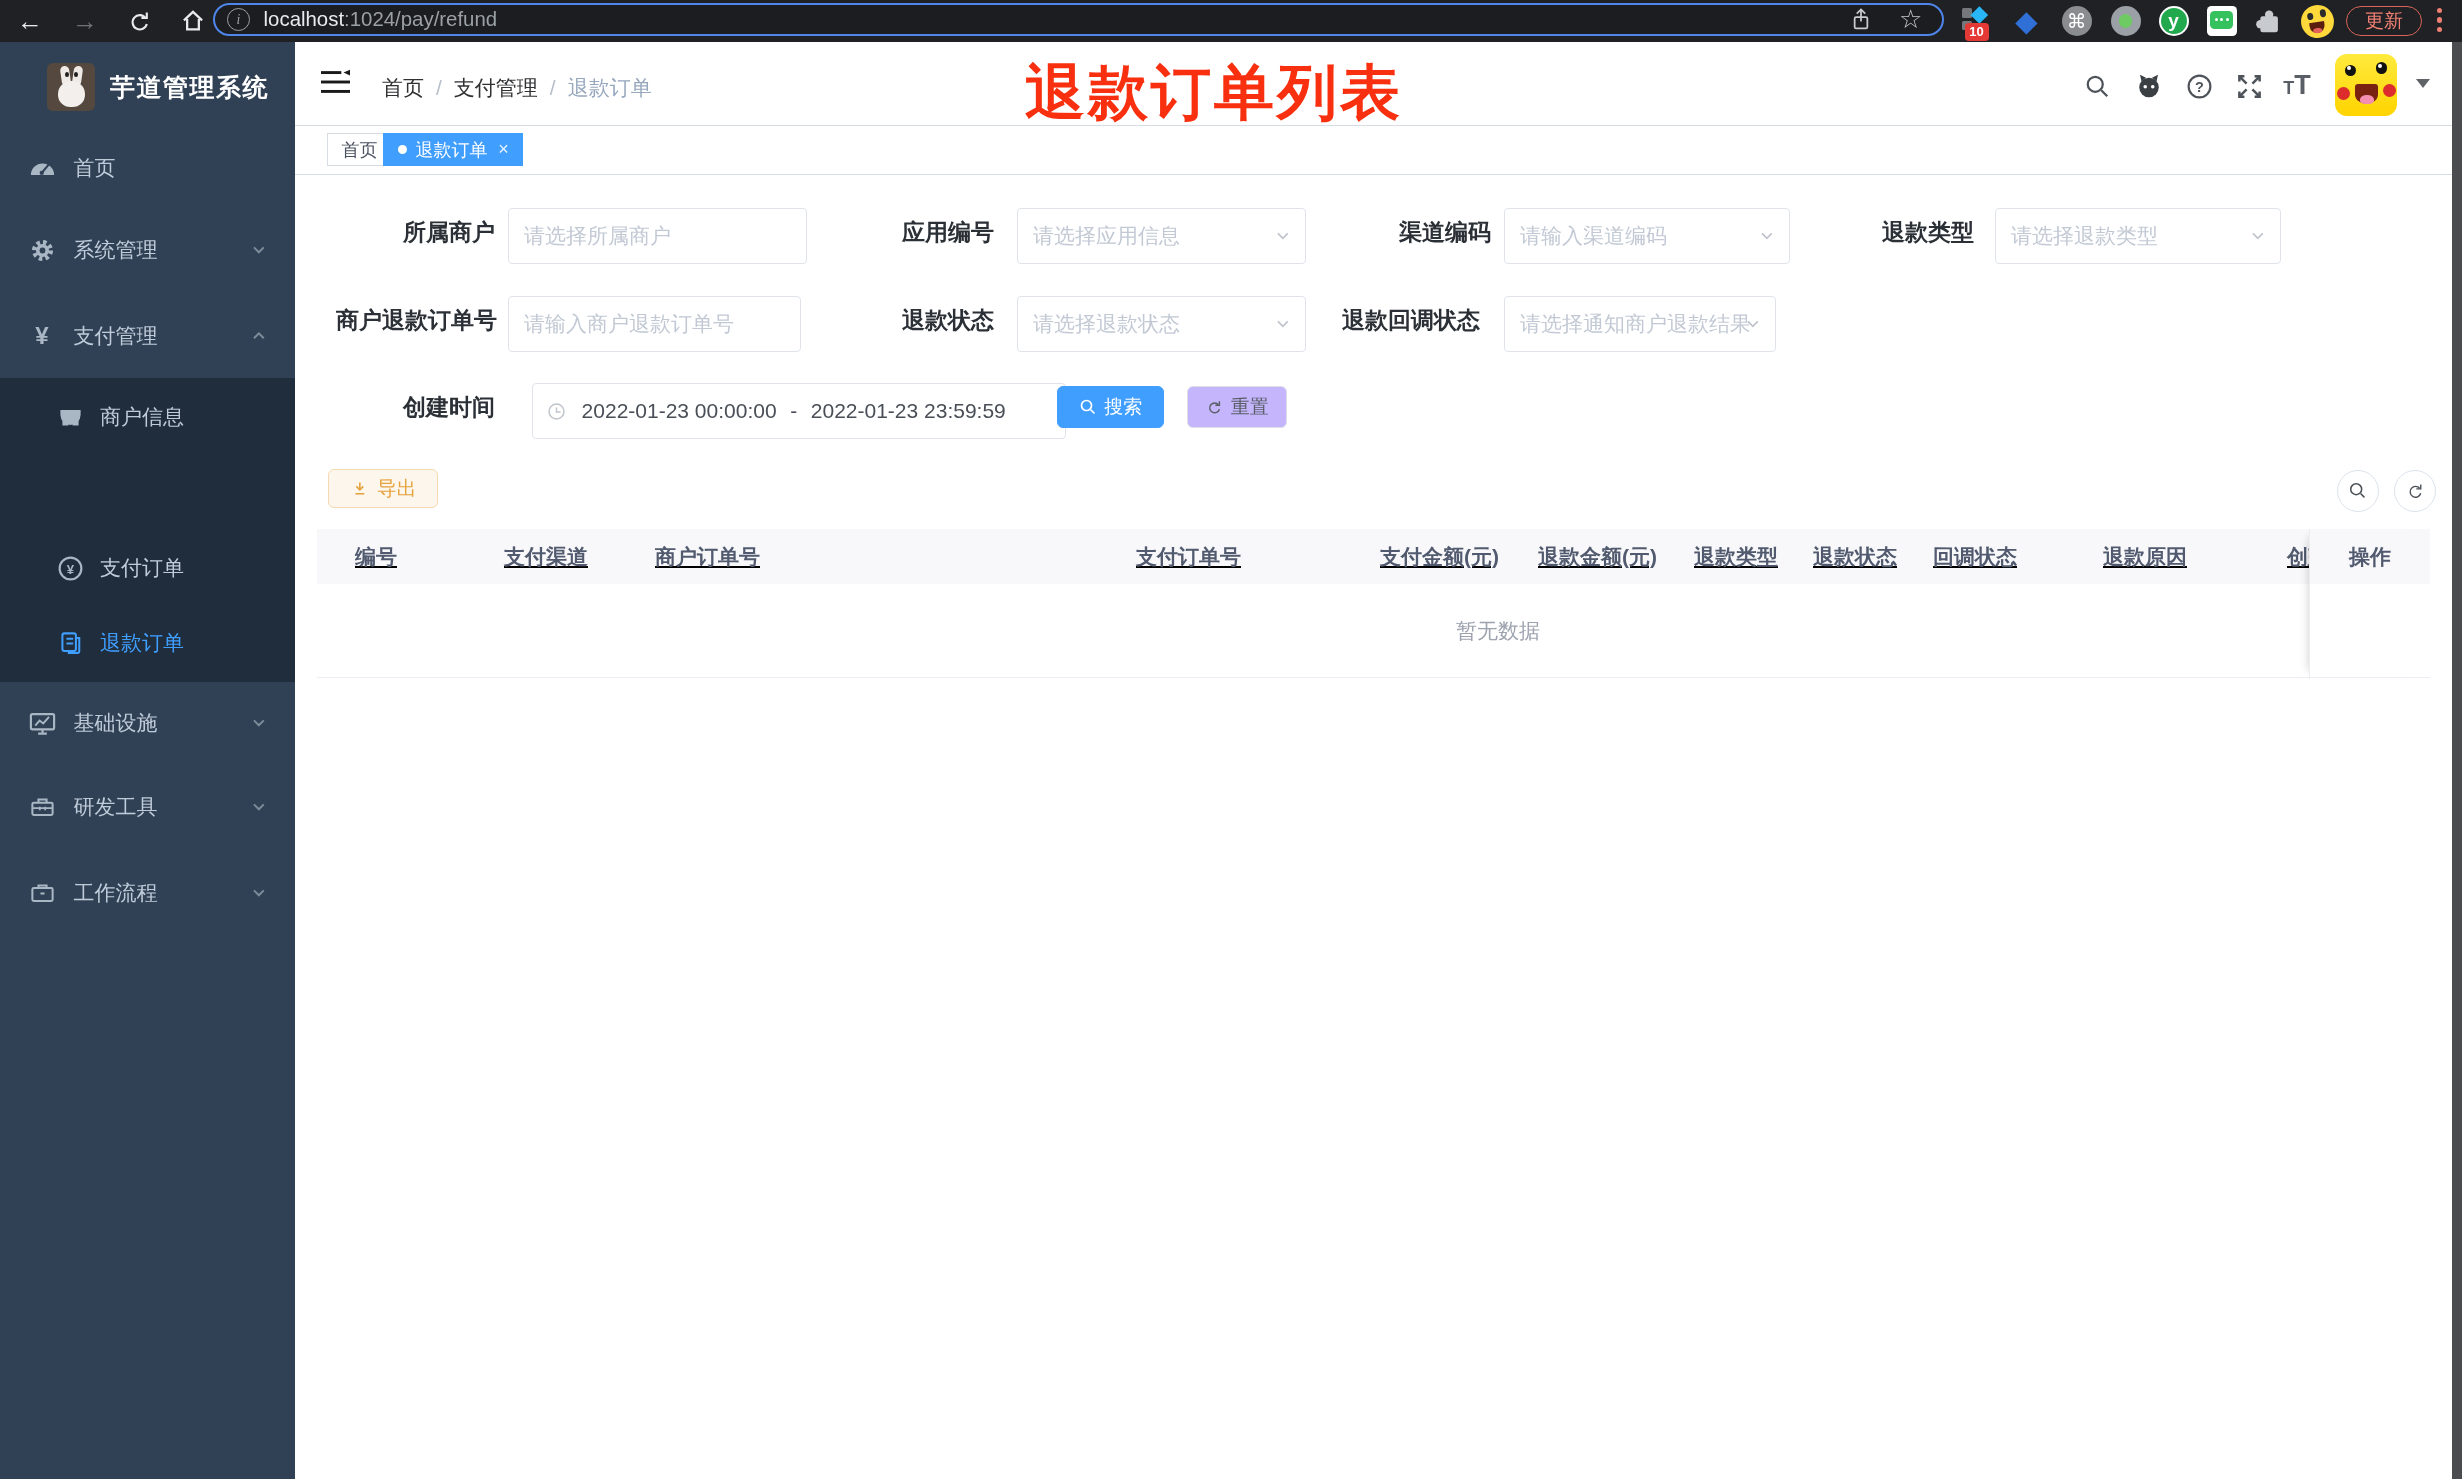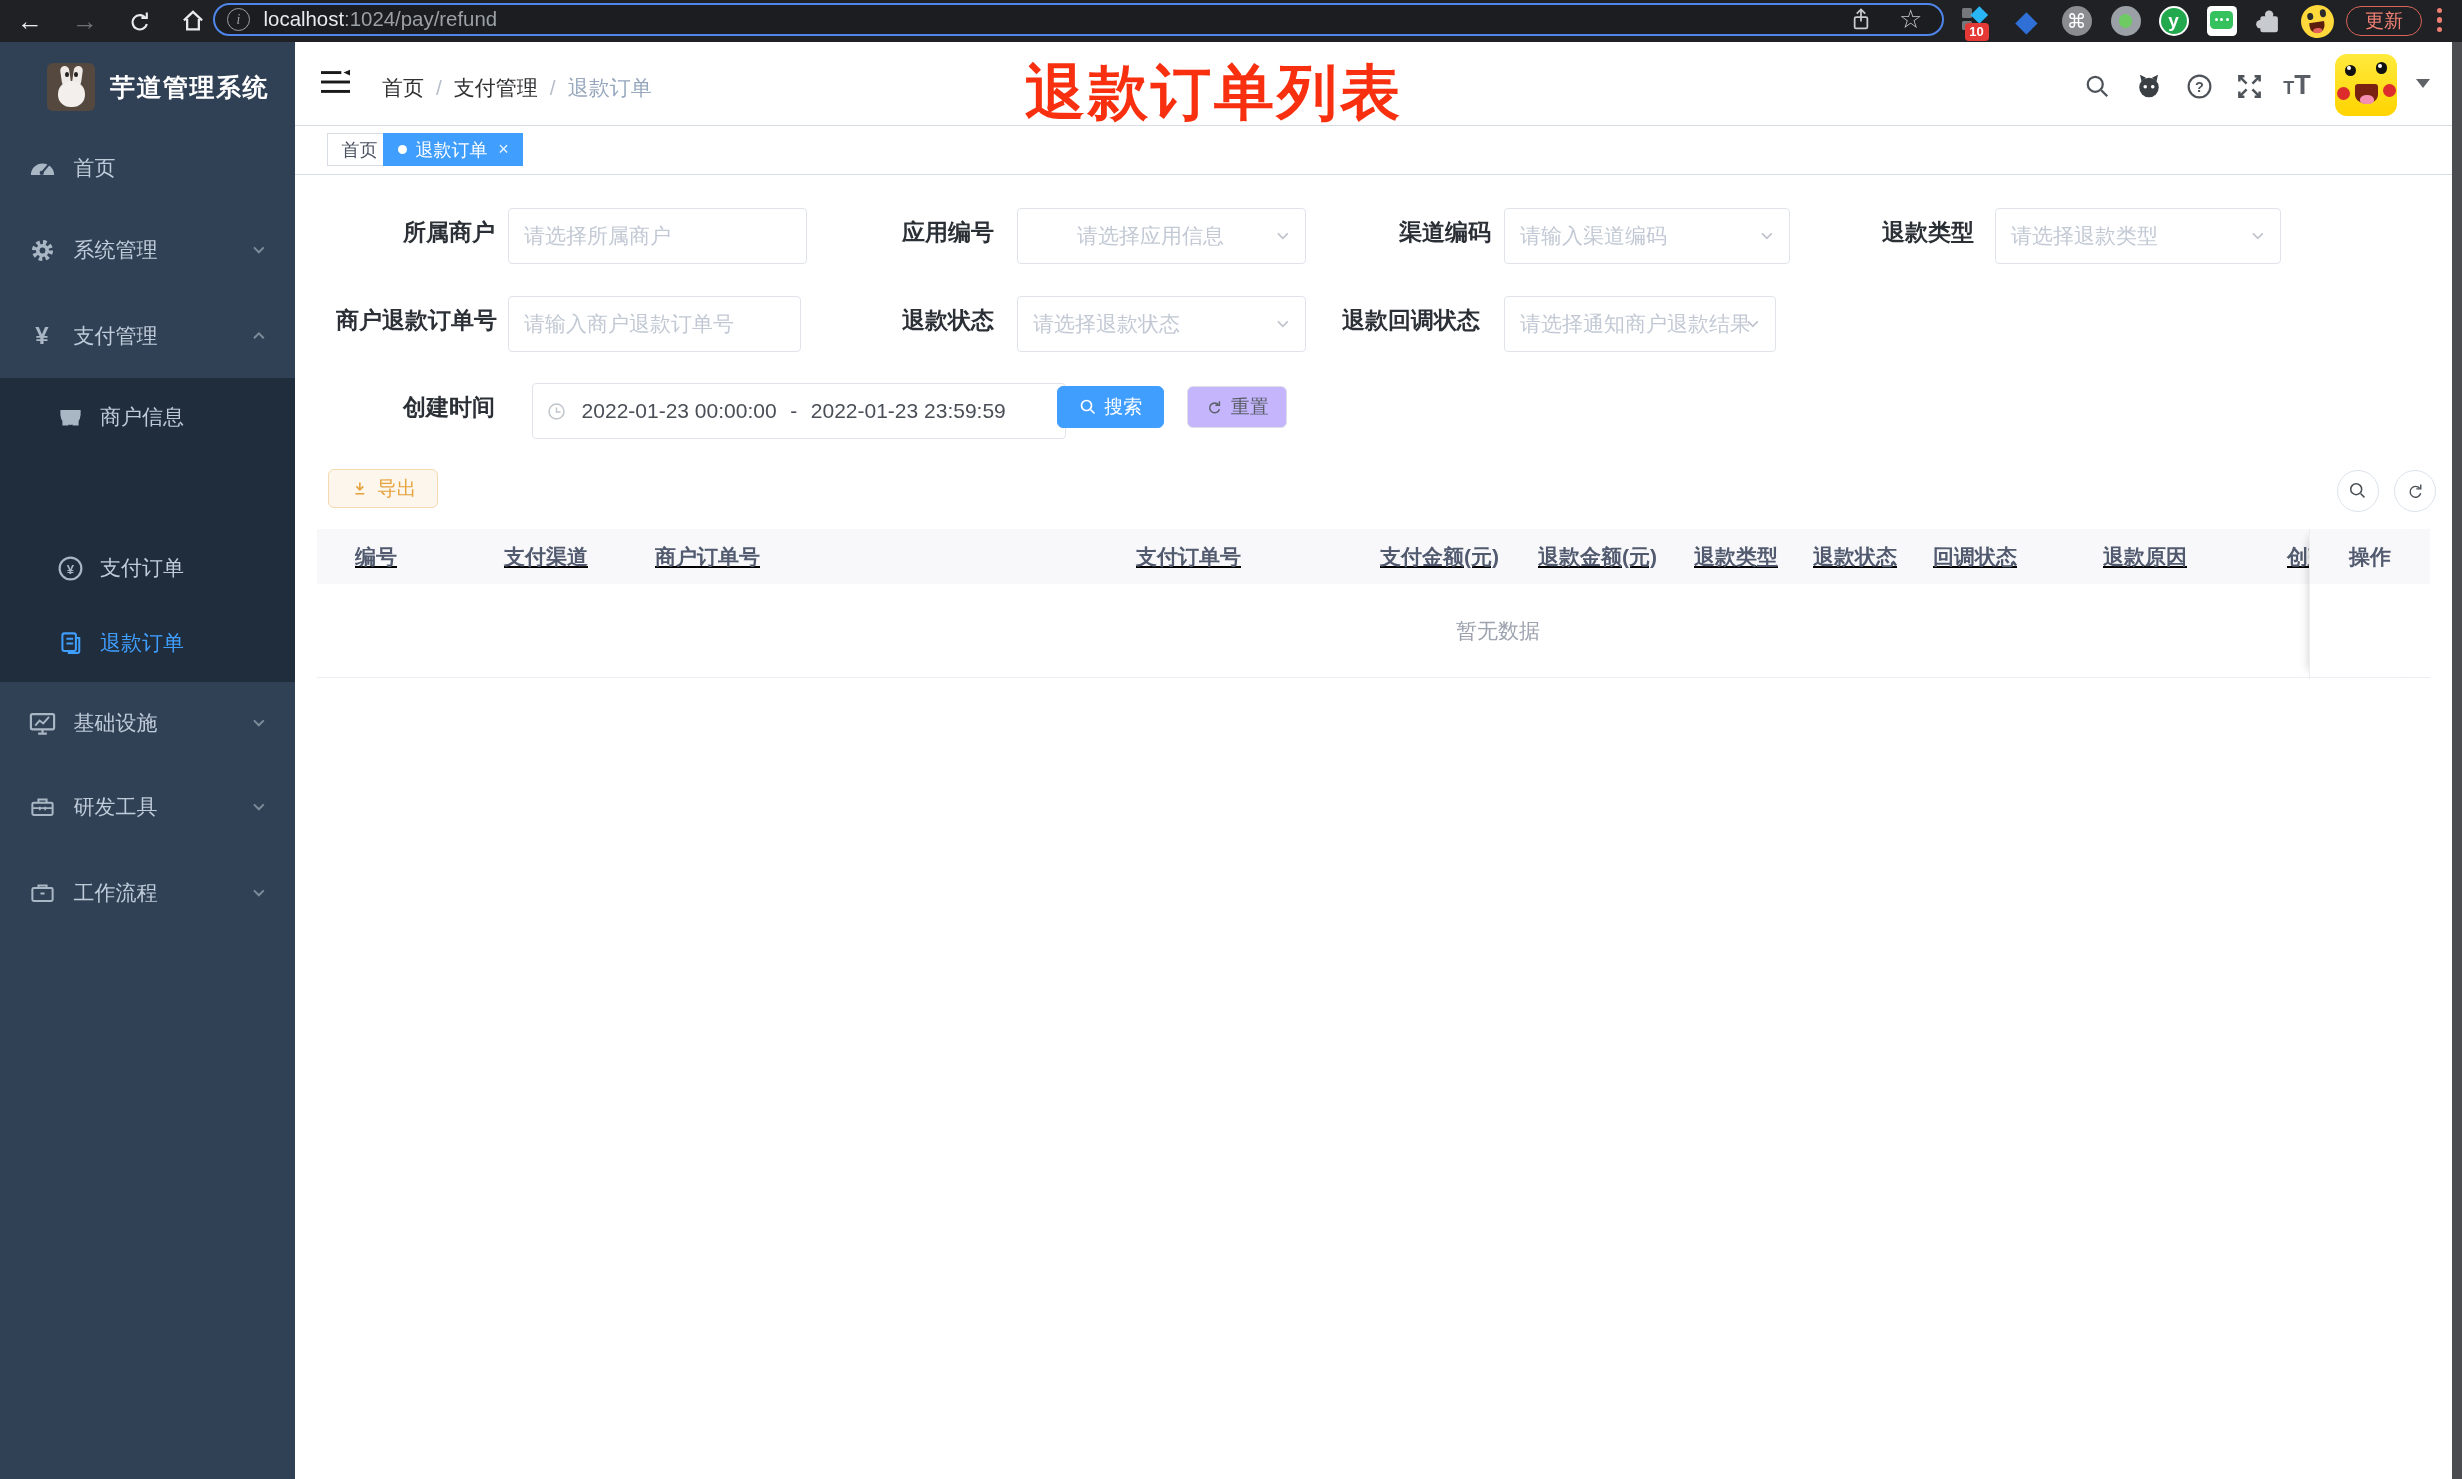--- a/index.html
+++ b/index.html
@@ -408,21 +408,21 @@
     <span>退款订单</span>
     <span class="close">×</span>
   </div>
 
   <div class="abs flabel" style="left:317px;top:208px;width:178px;">所属商户</div>
   <div class="abs fbox" style="left:508px;top:208px;width:299px;">
     <input placeholder="请选择所属商户" style="">
   </div>
 
   <div class="abs flabel" style="left:877px;top:208px;width:117px;">应用编号</div>
-  <div class="abs fbox" style="left:1017px;top:208px;width:289px;padding-left:44px;">
+  <div class="abs fbox" style="left:1017px;top:208px;width:289px;">
     <input placeholder="请选择应用信息" style="">
     <span class="chev">
         <svg width="19.7" height="19.7" viewBox="0 0 24 24">
           <polyline points="6,9 12,15 18,9" fill="none" stroke="currentColor" stroke-width="2.2"></polyline>
         </svg>
       </span>
   </div>
 
   <div class="abs flabel" style="left:1372px;top:208px;width:119px;">渠道编码</div>
   <div class="abs fbox" style="left:1504px;top:208px;width:286px;">

